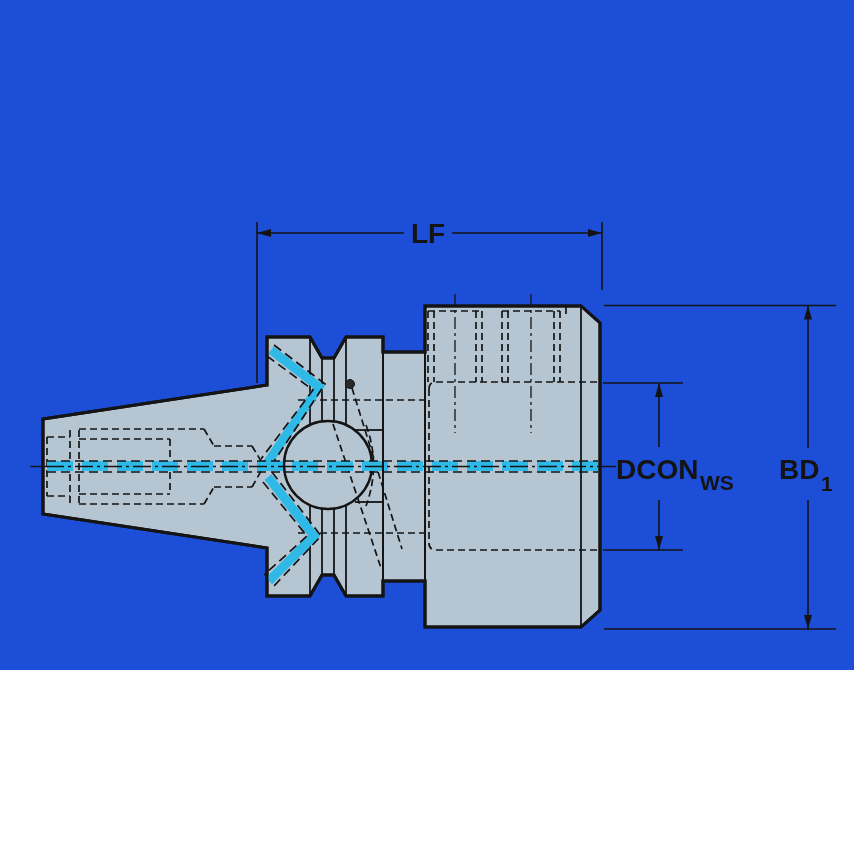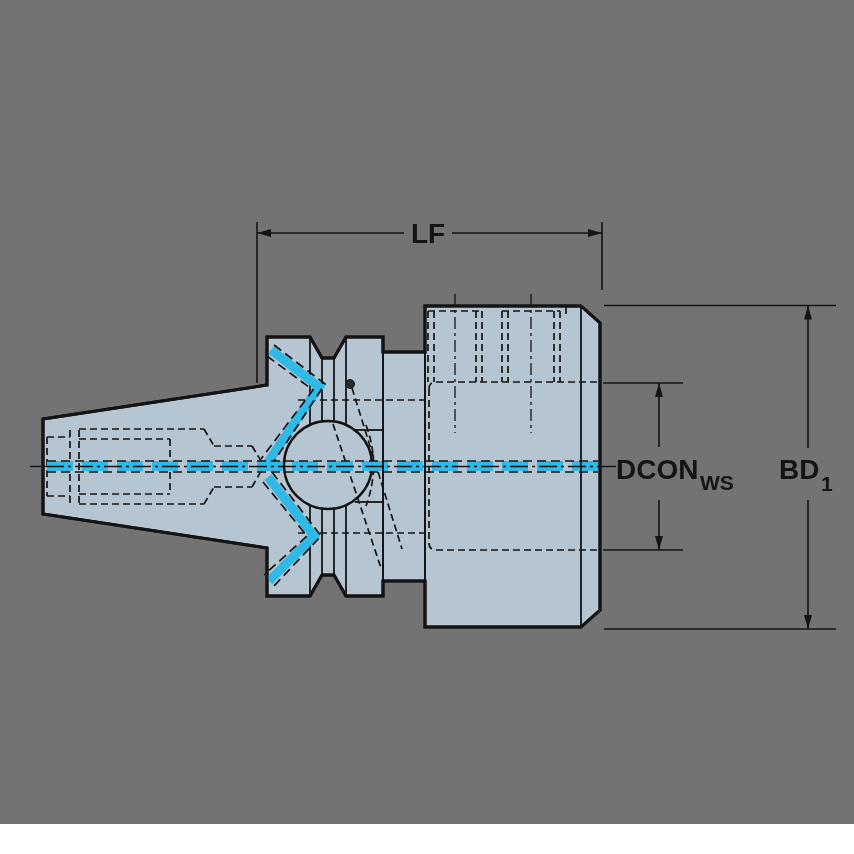--- a/index.html
+++ b/index.html
@@ -1,16 +1,16 @@
 <!DOCTYPE html>
 <html><head>
 <meta charset="utf-8">
 <style>
   html,body{margin:0;padding:0;background:#ffffff;}
-  .stage{position:relative;width:854px;height:824px;background:#737373;overflow:hidden;}
+  .stage{position:relative;width:854px;height:670px;background:#1d4ed8;overflow:hidden;}
   svg{display:block;}
   .outline{fill:#b6c5d2;stroke:#141414;stroke-width:3;stroke-linejoin:miter;}
   .contour{fill:none;stroke:#141414;stroke-width:3;stroke-linejoin:miter;}
   .solid1{fill:none;stroke:#141414;stroke-width:1.8;}
   .solid2{fill:none;stroke:#141414;stroke-width:2;}
   .hid{fill:none;stroke:#141414;stroke-width:1.7;stroke-dasharray:7 4;}
   .hidf{fill:none;stroke:#141414;stroke-width:1.7;stroke-dasharray:9 5;}
   .cdot{fill:none;stroke:#141414;stroke-width:1.4;stroke-dasharray:18 4 3 4;}
   .cdot2{fill:none;stroke:#141414;stroke-width:1.3;stroke-dasharray:12 4 3 4;}
   .thin{fill:none;stroke:#141414;stroke-width:1.4;}

